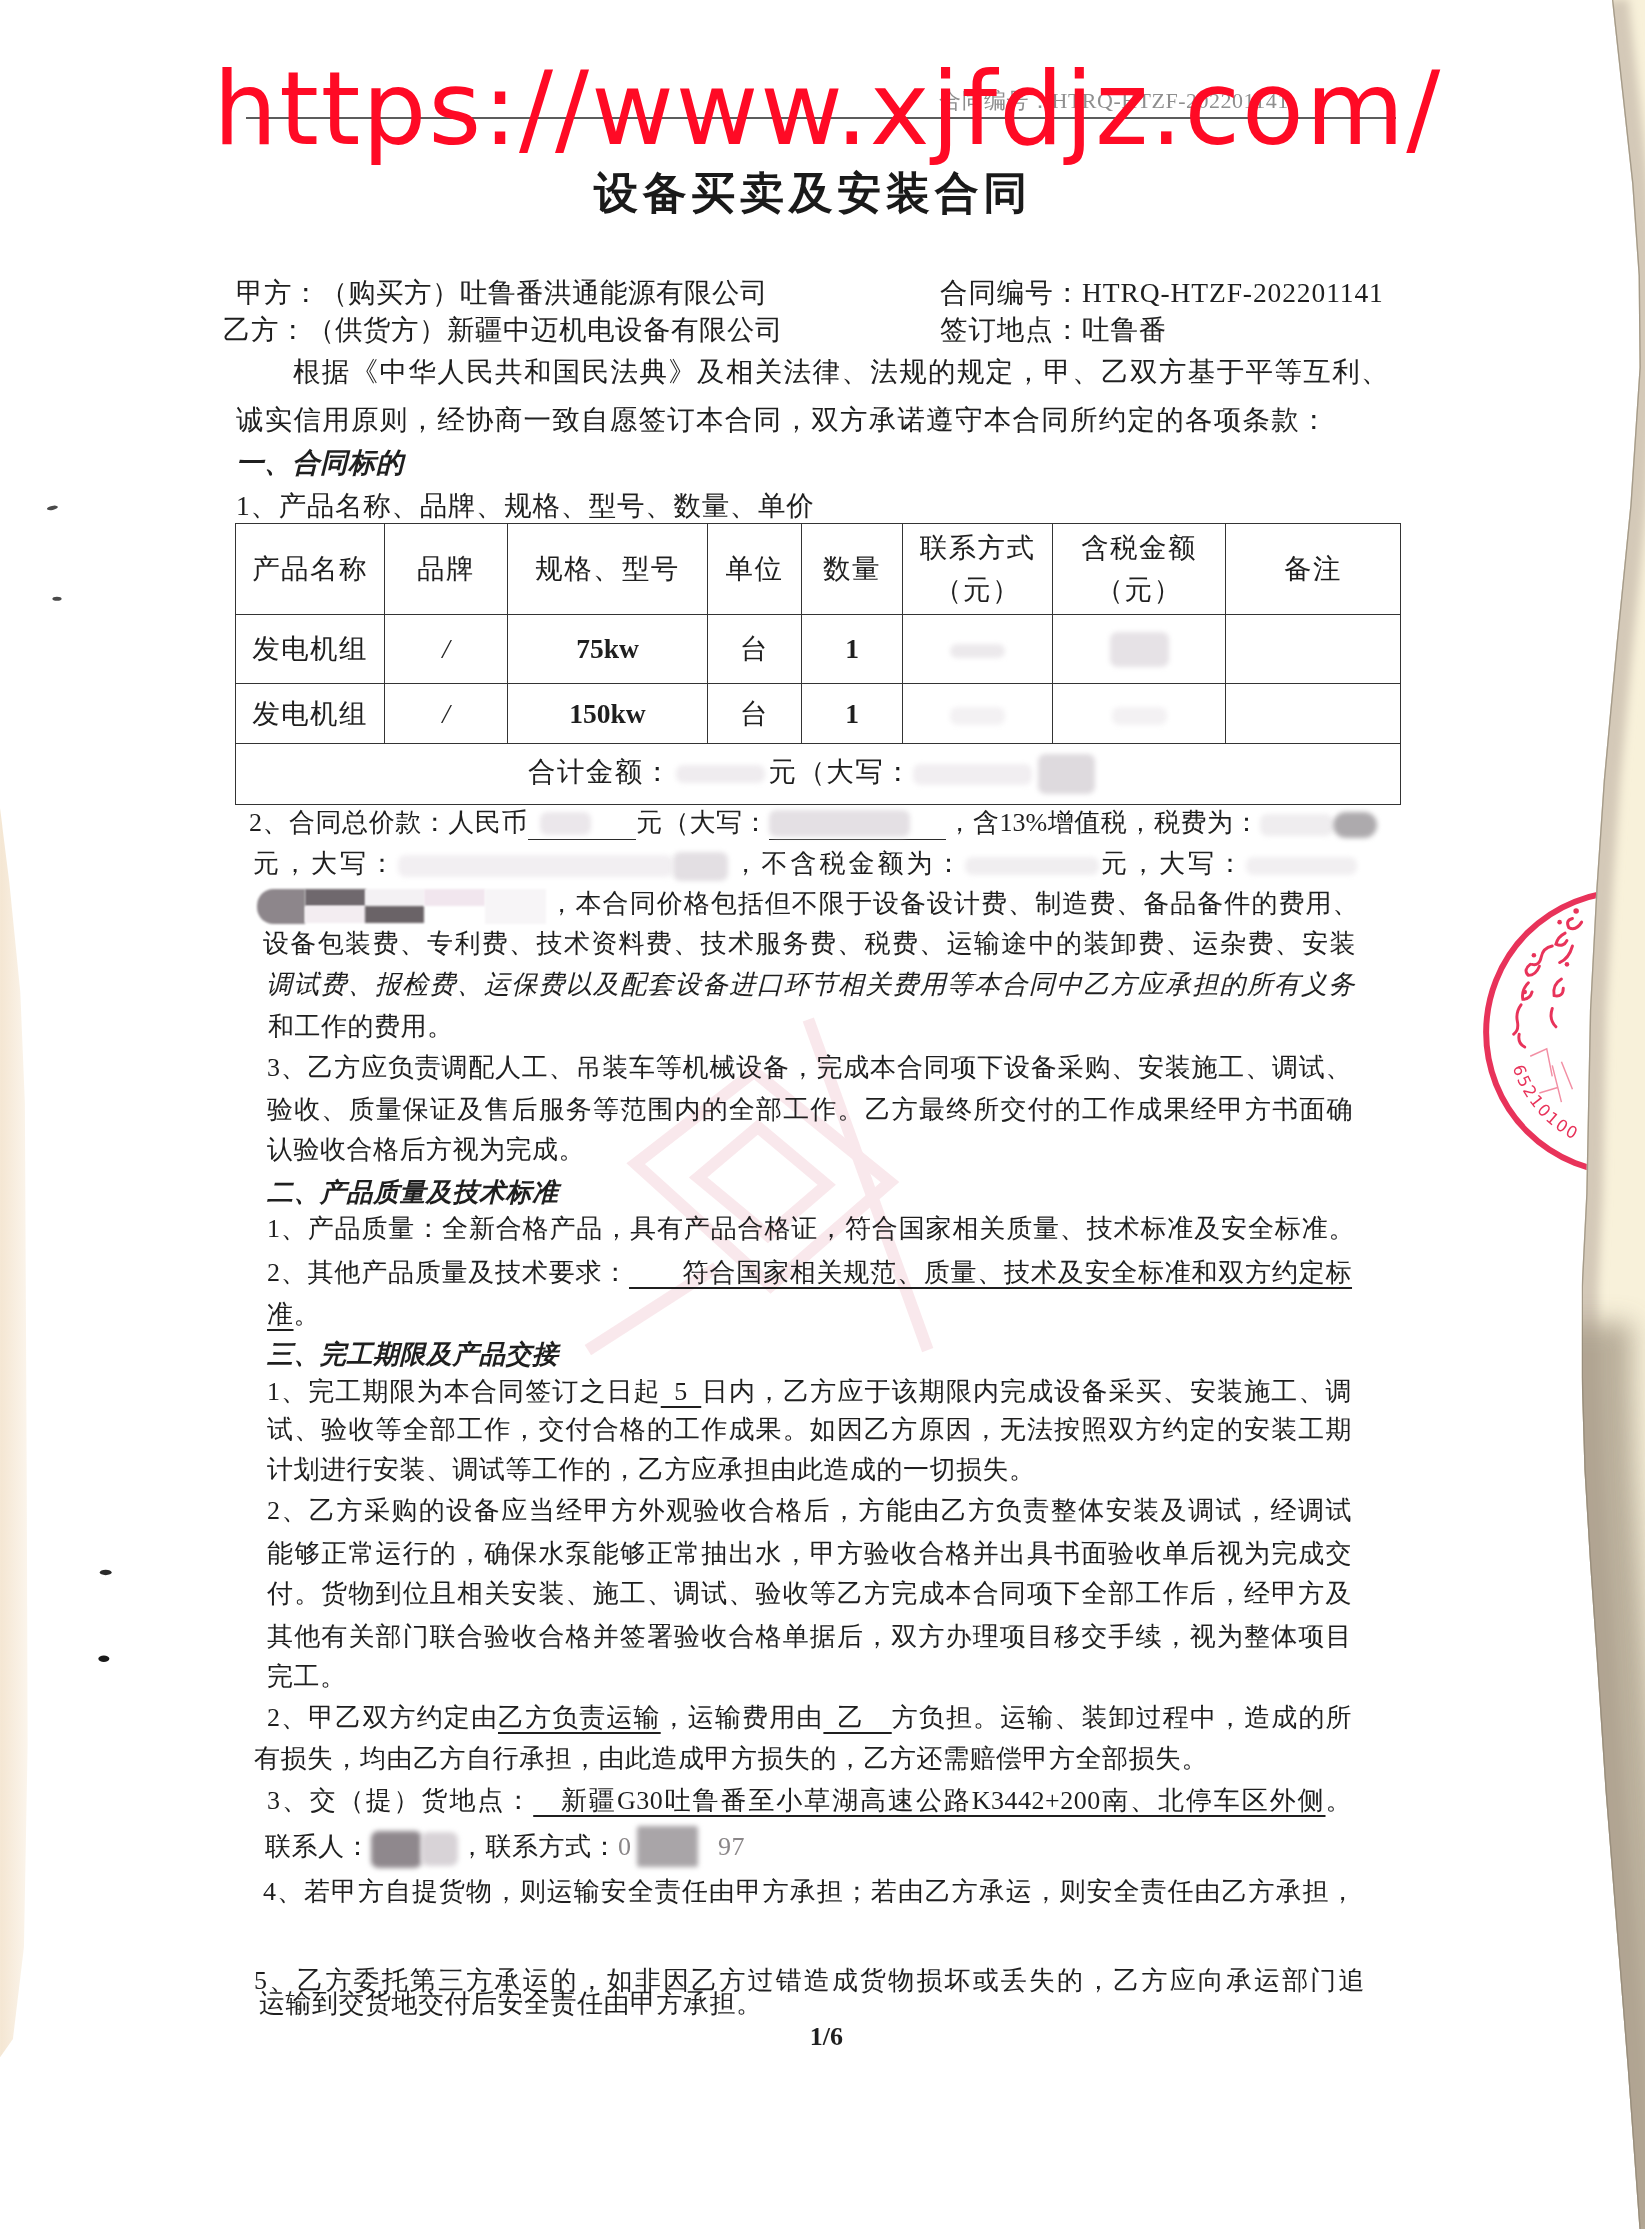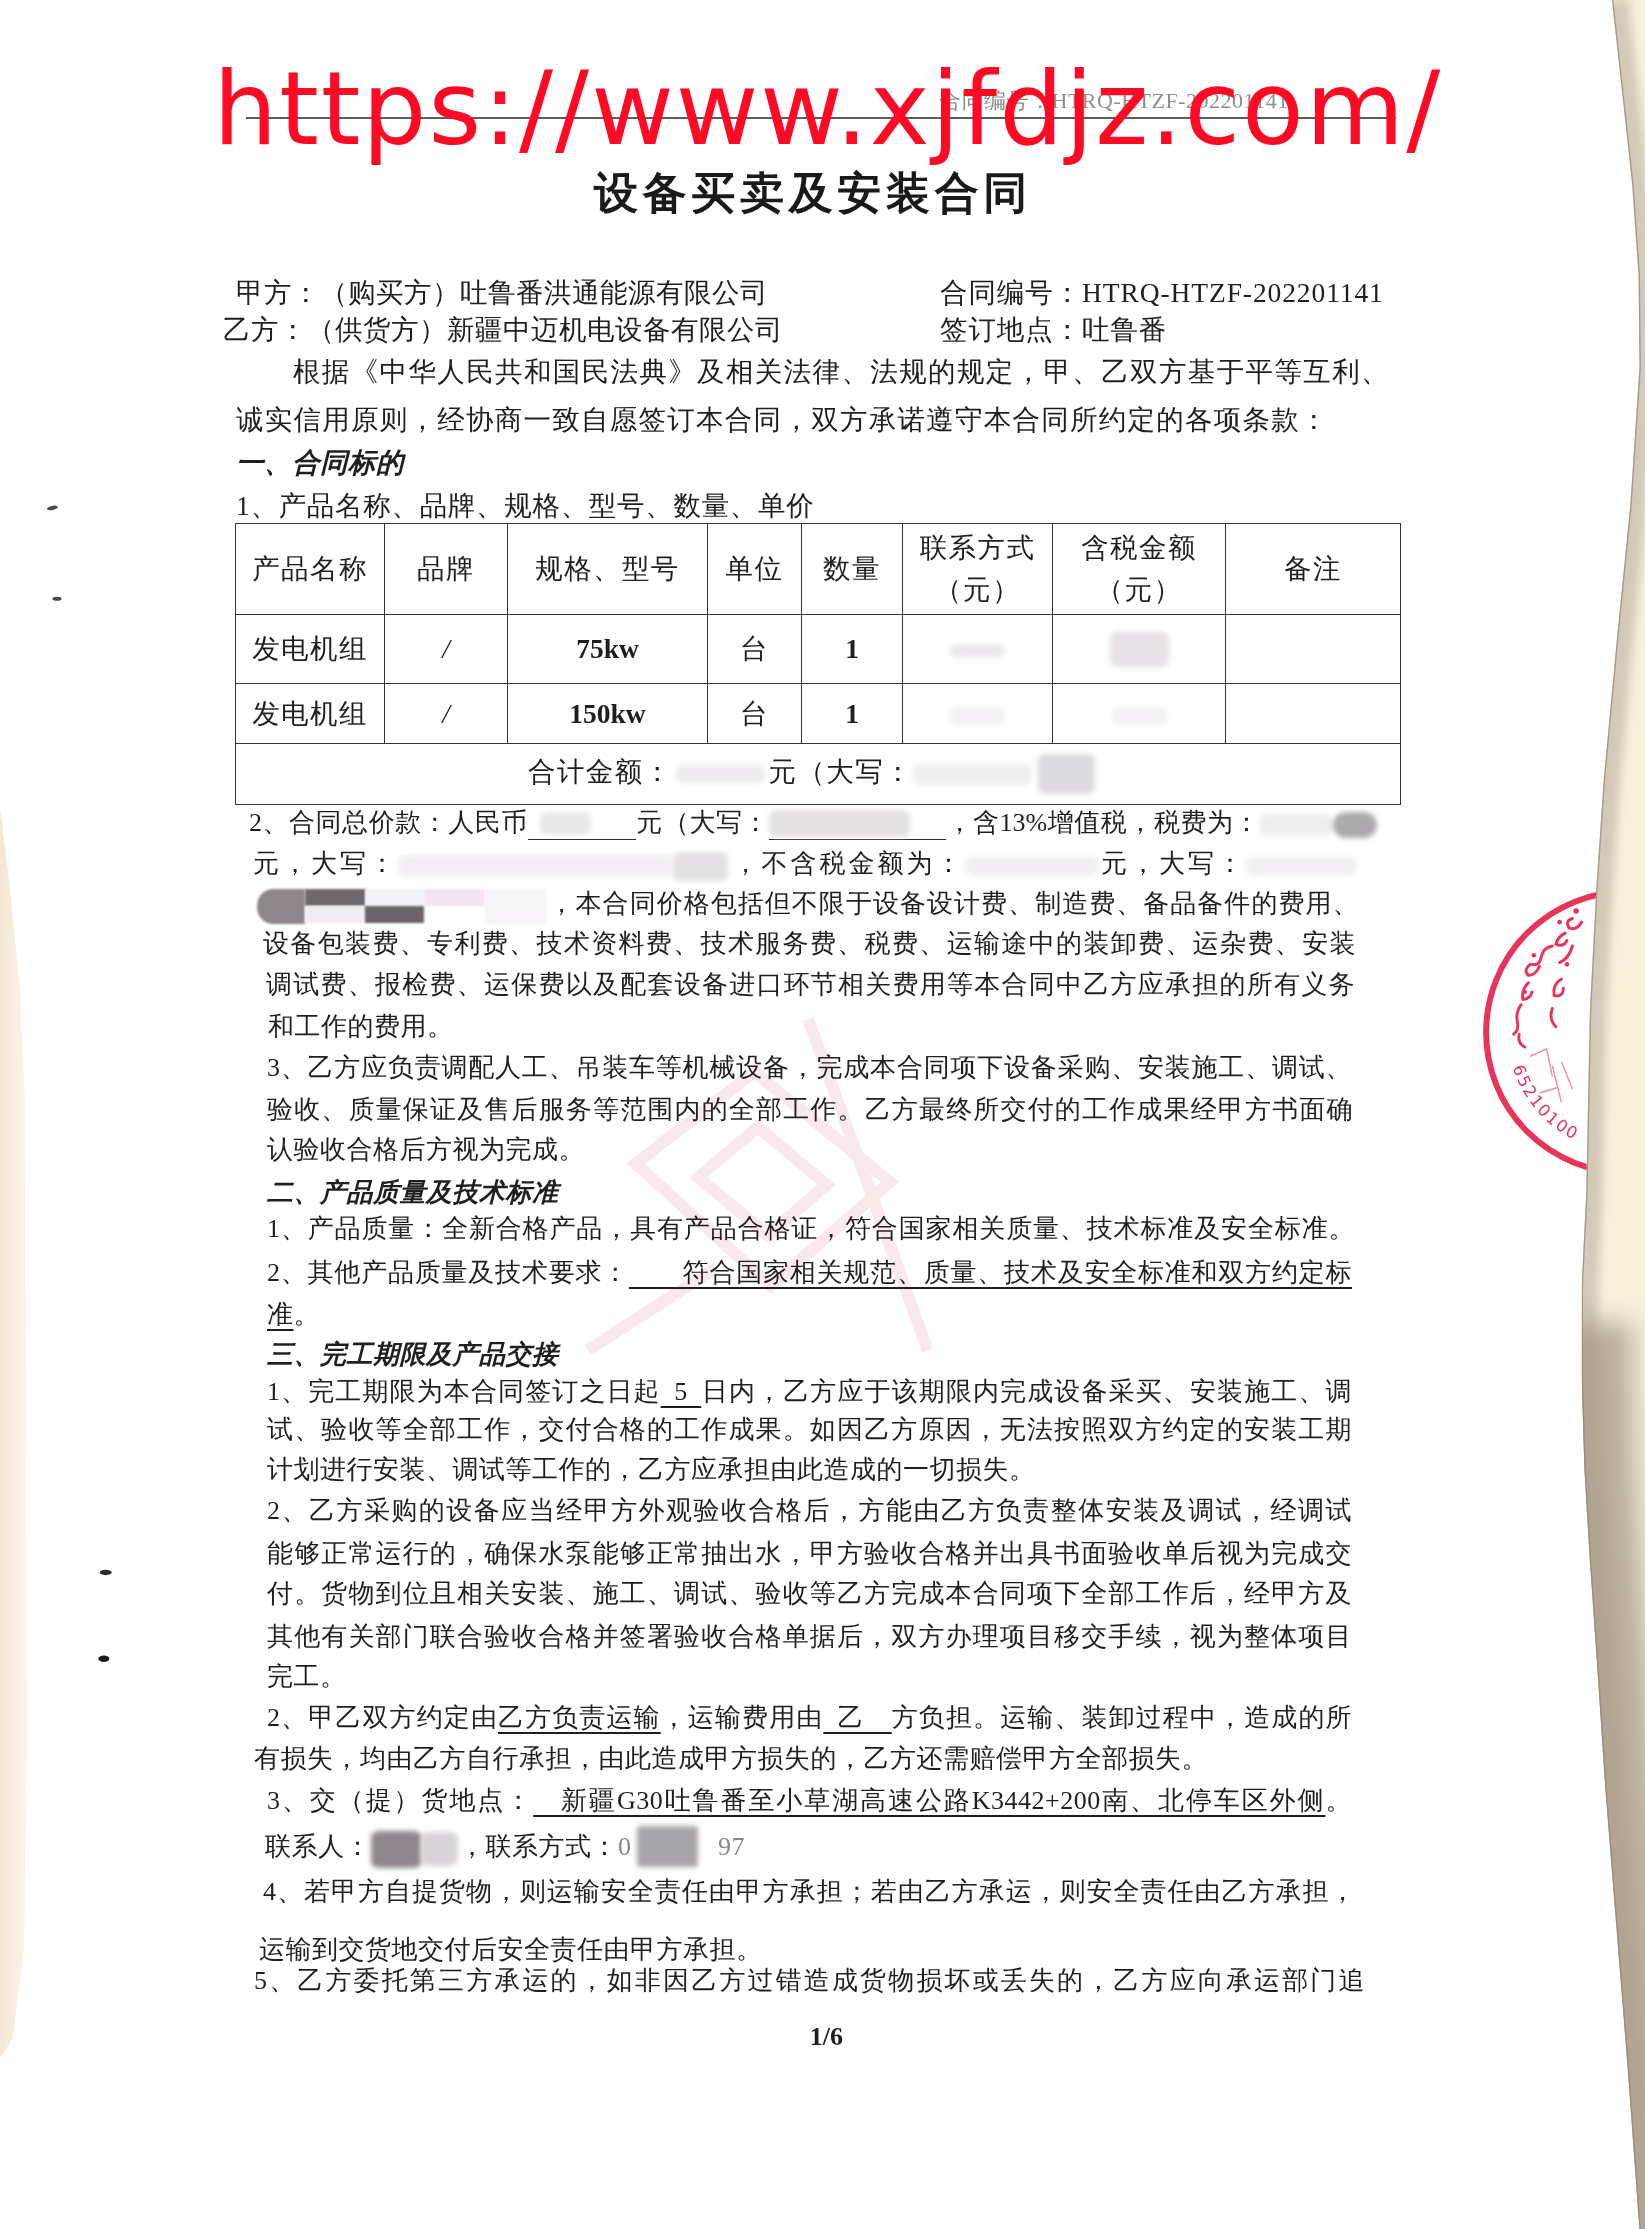--- a/index.html
+++ b/index.html
@@ -109,21 +109,21 @@
 </tbody>
   </table>
 
 <div class="ln j" style="left:249px;top:804px;width:1129px;letter-spacing:0;"><span>2、合同总价款：人民币</span><span class="rd ul" style="width:108px;"><i class="soft" style="left:12px;width:51px;top:1.8px;bottom:3.7px;background:#ebe7eb;"></i></span><span>元（大写：</span><span class="rd ul" style="width:177px;"><i class="soft" style="left:0;width:141px;top:0;bottom:1.8px;background:#e4e0e4;"></i></span><span>，含13%增值税，税费为：</span><span class="rd" style="width:118px;"><i class="soft" style="left:0;width:73px;top:3.7px;bottom:3.7px;background:#efedef;"></i><i class="soft" style="left:73px;width:44px;top:1.8px;bottom:1.8px;background:#adaaad;border-radius:14.7px;"></i></span></div>
 
 <div class="ln j" style="left:253px;top:845px;width:1104px;"><span>元，大写：</span><span class="rd" style="width:332px;"><i class="soft" style="left:0;width:275px;top:3.7px;bottom:3.7px;background:#f2eff2;"></i><i class="soft" style="left:275px;width:55px;top:0;bottom:0;background:#e3dfe3;"></i></span><span>，不含税金额为：</span><span class="rd" style="width:134px;"><i class="soft" style="left:0;right:0;top:5.5px;bottom:5.5px;background:#f0eef0;"></i></span><span>元，大写：</span><span class="rd" style="width:111px;"><i class="soft" style="left:0;right:0;top:5.5px;bottom:5.5px;background:#f1eff1;"></i></span></div>
 
 <div class="ln j" style="left:257px;top:885px;width:1102px;"><span class="rd" style="width:291px;height:35px;"><i class="tiny" style="left:0;width:48px;top:0;height:35px;background:#8d868b;border-radius:16.5px 0 0 16.5px;"></i><i class="tiny" style="left:48px;width:61px;top:0;height:17.4px;background:#6f686d;"></i><i class="tiny" style="left:48px;width:61px;top:17.4px;height:17.4px;background:#f3edf1;"></i><i class="tiny" style="left:108px;width:59px;top:0;height:17.4px;background:#f4f1f4;"></i><i class="tiny" style="left:108px;width:59px;top:17.4px;height:17.4px;background:#6a6367;"></i><i class="tiny" style="left:167px;width:61px;top:0;height:17.4px;background:#f1e6ee;"></i><i class="tiny" style="left:228px;width:61px;top:0;height:35px;background:#f7f5f7;"></i></span><span>，本合同价格包括但不限于设备设计费、制造费、备品备件的费用、</span></div>
 
 <div class="ln j" style="left:263px;top:925px;width:1093px;">设备包装费、专利费、技术资料费、技术服务费、税费、运输途中的装卸费、运杂费、安装</div>
-<div class="ln j" style="left:266px;top:966px;width:1089px;">调试费、报检费、运保费以及配套设备进口环节相关费用等本合同中乙方应承担的所有义务</div>
+<div class="ln j" style="left:266px;top:966px;width:1089px;font-style:italic;">调试费、报检费、运保费以及配套设备进口环节相关费用等本合同中乙方应承担的所有义务</div>
 <div class="ln" style="left:268px;top:1008px;">和工作的费用。</div>
 
 <div class="ln j" style="left:267px;top:1049px;width:1085px;">3、乙方应负责调配人工、吊装车等机械设备，完成本合同项下设备采购、安装施工、调试、</div>
 <div class="ln j" style="left:267px;top:1091px;width:1086px;">验收、质量保证及售后服务等范围内的全部工作。乙方最终所交付的工作成果经甲方书面确</div>
 <div class="ln" style="left:267px;top:1131px;">认验收合格后方视为完成。</div>
 
 <div class="ln b" style="left:267px;top:1174px;">二、产品质量及技术标准</div>
 <div class="ln j" style="left:267px;top:1210px;width:1088px;">1、产品质量：全新合格产品，具有产品合格证，符合国家相关质量、技术标准及安全标准。</div>
 <div class="ln j" style="left:267px;top:1254px;width:1085px;"><span>2、其他产品质量及技术要求：</span><span class="u">　　符合国家相关规范、质量、技术及安全标准和双方约定标</span></div>
 <div class="ln" style="left:267px;top:1296px;"><span class="u">准</span><span>。</span></div>
@@ -140,21 +140,21 @@
 <div class="ln" style="left:267px;top:1658px;">完工。</div>
 
 <div class="ln j" style="left:267px;top:1699px;width:1085px;"><span>2、甲乙双方约定由</span><span class="u">乙方负责运输</span><span>，运输费用由</span><span class="u"> 乙　</span><span>方负担。运输、装卸过程中，造成的所</span></div>
 <div class="ln" style="left:254px;top:1740px;">有损失，均由乙方自行承担，由此造成甲方损失的，乙方还需赔偿甲方全部损失。</div>
 
 <div class="ln j" style="left:267px;top:1782px;width:1085px;"><span>3、交（提）货地点：</span><span class="u">　新疆G30吐鲁番至小草湖高速公路K3442+200南、北停车区外侧</span><span>。</span></div>
 
 <div class="ln" style="left:265px;top:1828px;"><span>联系人：</span><span class="rd" style="width:88px;height:37px;"><i class="soft" style="left:0;width:51px;top:0;bottom:0;background:#8f888d;"></i><i class="soft" style="left:50px;width:37px;top:1.8px;bottom:1.8px;background:#d8d3d7;"></i></span><span>，联系方式：</span><span class="faint">0</span><span class="rd" style="width:61px;height:39px;margin-left:5.5px;"><i class="soft" style="left:0;right:0;top:-3.7px;bottom:1.8px;background:#a9a5a8;border-radius:2.8px;"></i></span><span class="faint" style="margin-left:20px;">97</span></div>
 
 <div class="ln j" style="left:263px;top:1873px;width:1093px;">4、若甲方自提货物，则运输安全责任由甲方承担；若由乙方承运，则安全责任由乙方承担，</div>
-<div class="ln" style="left:259px;top:1931px;">运输到交货地交付后安全责任由甲方承担。</div>
+<div class="ln" style="left:259px;top:1985px;">运输到交货地交付后安全责任由甲方承担。</div>
 <div class="ln j" style="left:254px;top:1962px;width:1111px;">5、乙方委托第三方承运的，如非因乙方过错造成货物损坏或丢失的，乙方应向承运部门追</div>
 
 <div class="page-no">1/6</div>
 
 <svg class="layer" viewBox="0 0 1792 2428" width="1646" height="2230">
   <defs>
     <path id="sealArc" d="M1647 1162 A130 130 0 0 0 1716 1242"></path>
   </defs>
   <circle cx="1771" cy="1124" r="153" fill="none" stroke="#e8335a" stroke-width="6.5"></circle>
   <text font-family="DejaVu Sans, sans-serif" font-size="18" fill="#e8335a" letter-spacing="2"><textPath href="#sealArc">65210100</textPath></text>

